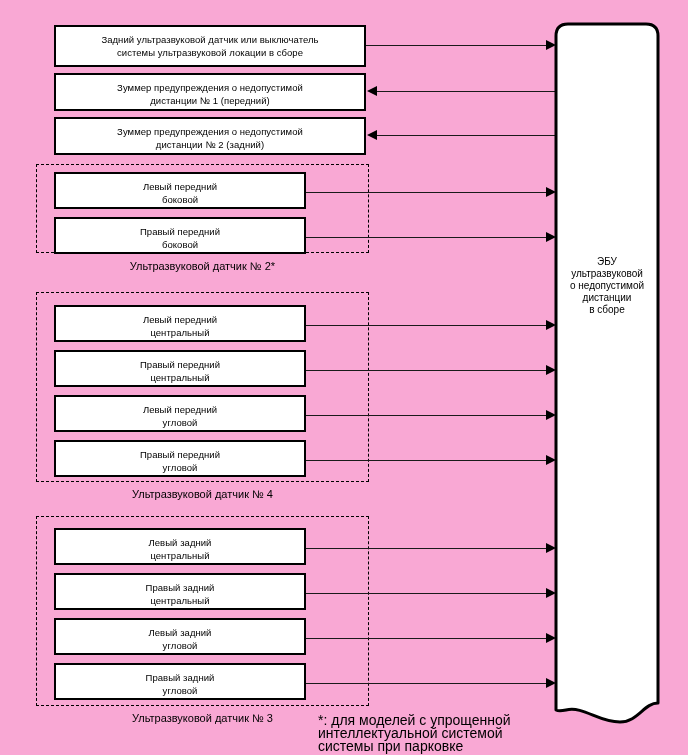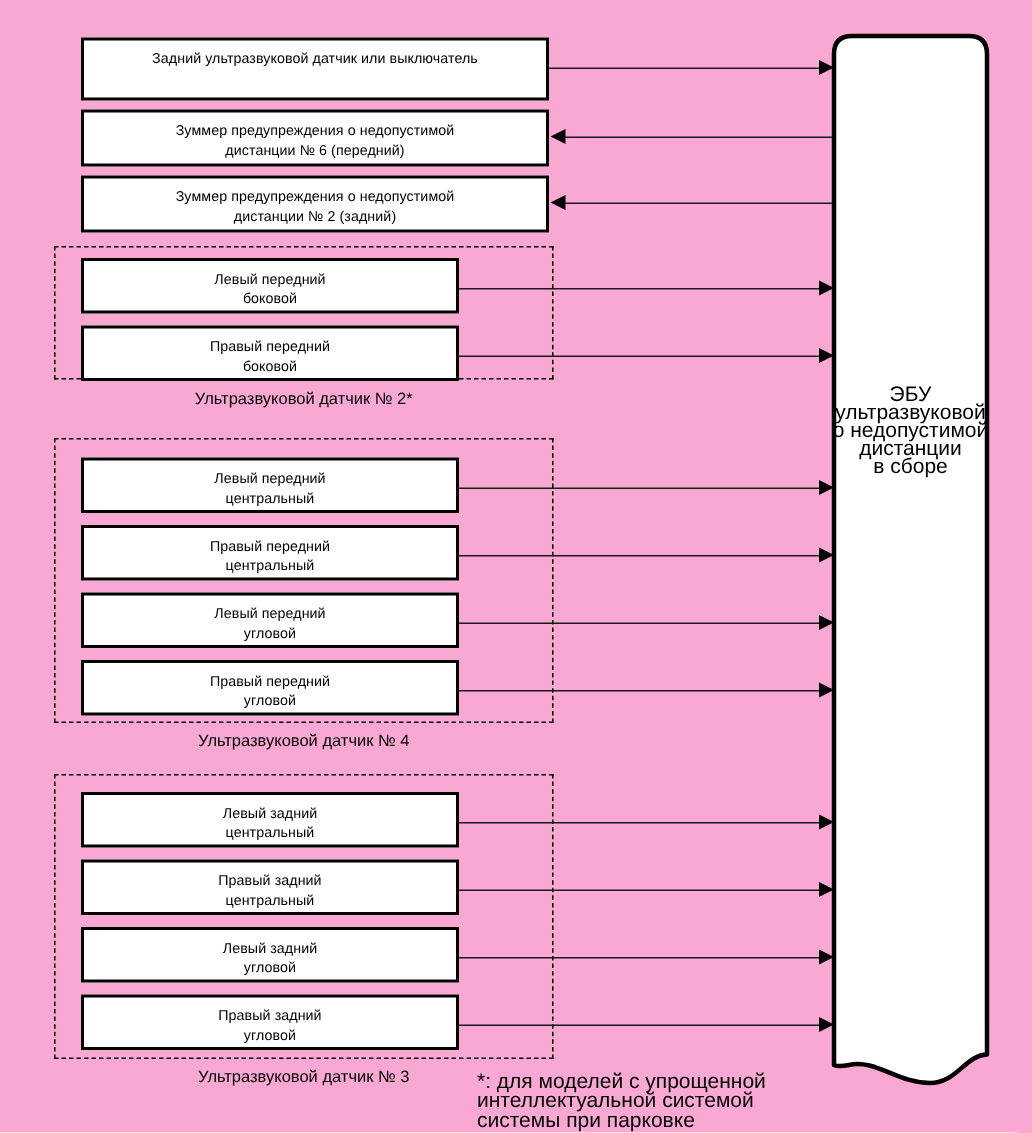--- a/index.html
+++ b/index.html
@@ -83,21 +83,21 @@
     height: 705px;
     z-index: 5;
   }
   #ecu-wrap svg { display: block; }
   #ecu-label {
     position: absolute;
     left: 0;
     top: 236px;
     width: 118px;
     text-align: center;
-    font-size: 14px;
+    font-size: 10px;
     line-height: 12px;
     z-index: 6;
   }
   #ecu-label .ln { display: block; white-space: nowrap; }
 
   
   #footnote {
     position: absolute;
     left: 318px;
     top: 714px;
@@ -109,27 +109,28 @@
   }
   #footnote .ln { display: block; }
 </style>
 </head>
 <body>
 
 <div id="canvas">
 
   <div class="box" style="left:54px; top:25px; width:312px; height:42px;">
     <span class="ln">Задний ультразвуковой датчик или выключатель</span>
+    <span class="ln">системы ультразвуковой локации в сборе</span>
   </div>
   <div class="lineh" style="left:366px; top:45px; width:185px;"></div>
   <div class="arrow-r" style="left:546px; top:40px;"></div>
 
   <div class="box" style="left:54px; top:73px; width:312px; height:38px;">
     <span class="ln">Зуммер предупреждения о недопустимой</span>
-    <span class="ln">дистанции № 6 (передний)</span>
+    <span class="ln">дистанции № 1 (передний)</span>
   </div>
   <div class="lineh" style="left:376px; top:91px; width:180px;"></div>
   <div class="arrow-l" style="left:367px; top:86px;"></div>
 
   <div class="box" style="left:54px; top:117px; width:312px; height:38px;">
     <span class="ln">Зуммер предупреждения о недопустимой</span>
     <span class="ln">дистанции № 2 (задний)</span>
   </div>
   <div class="lineh" style="left:376px; top:135px; width:180px;"></div>
   <div class="arrow-l" style="left:367px; top:130px;"></div>

